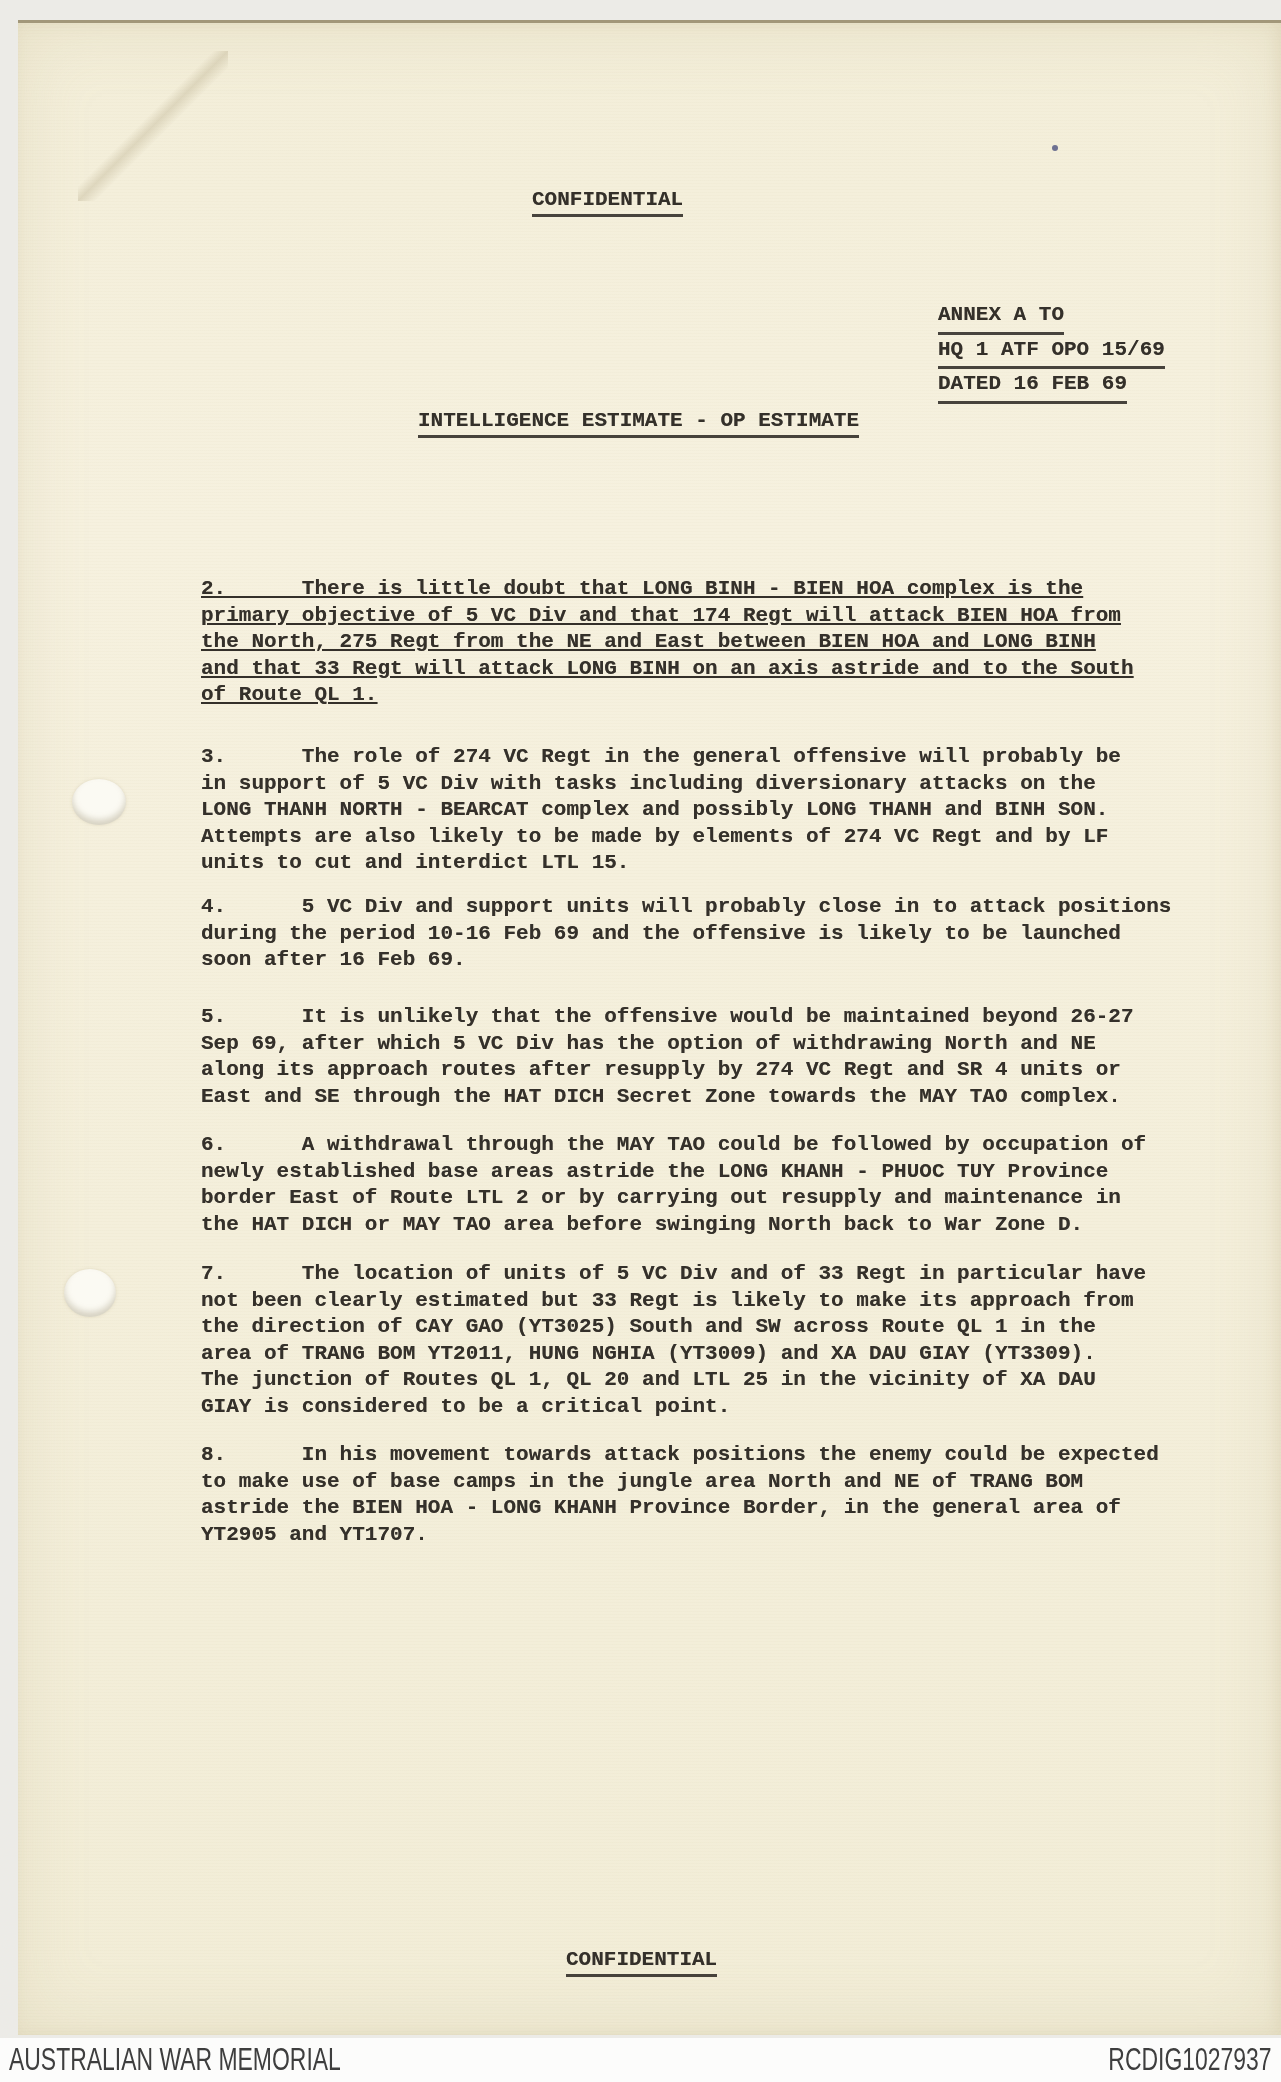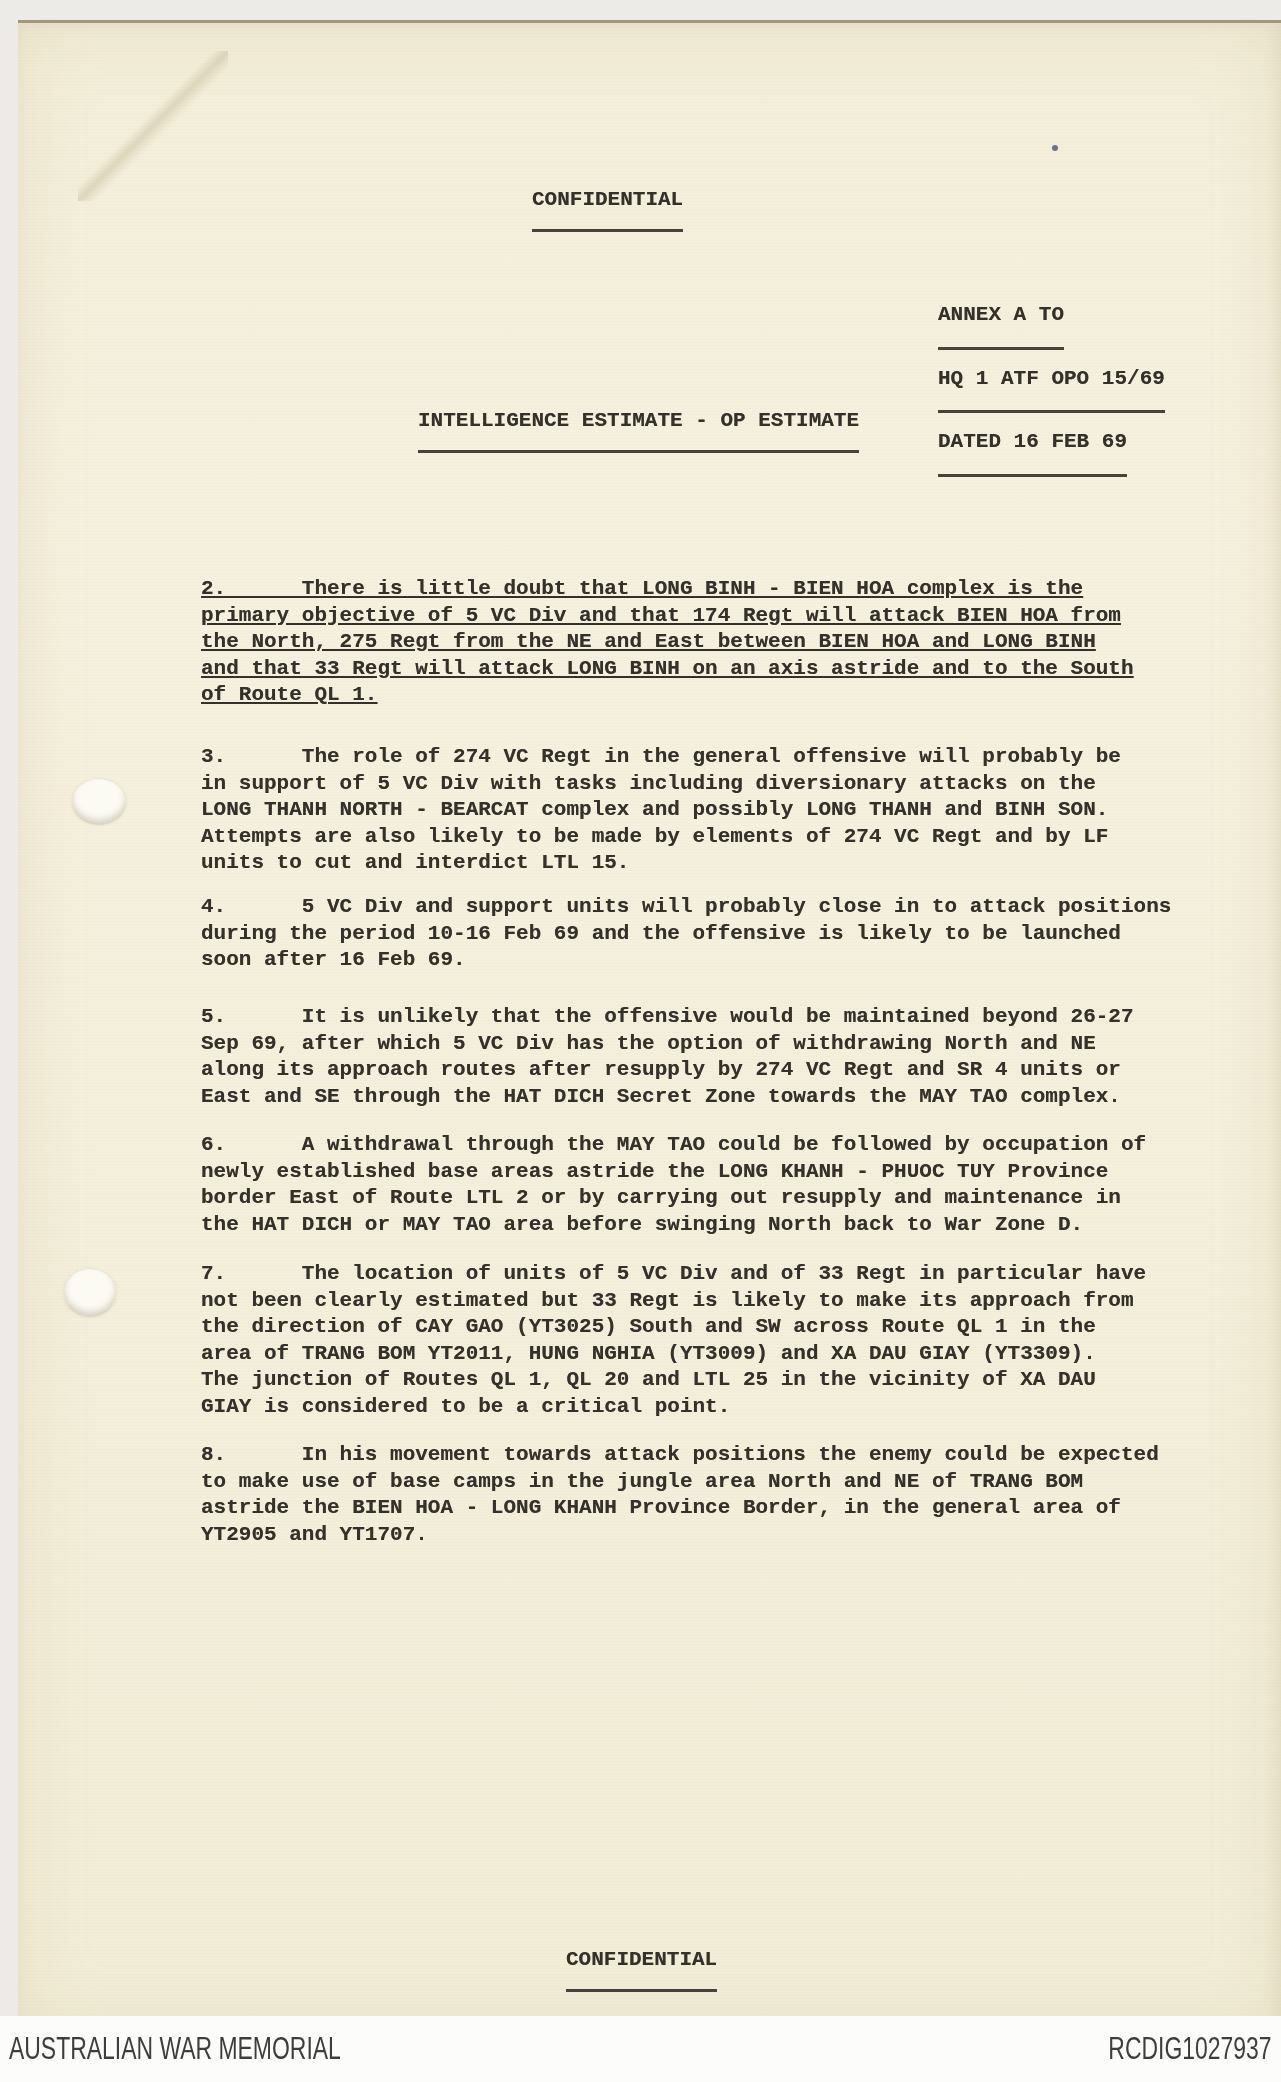--- a/index.html
+++ b/index.html
@@ -22,25 +22,25 @@
     box-shadow:inset 0 0 70px rgba(186,174,134,.22), inset -4px 0 14px rgba(186,174,134,.18);
   }
   .type{
     color:#34302a;
     font-weight:700;
     font-size:21px;
     line-height:26.5px;
     text-shadow:0 0 .6px rgba(52,48,42,.55);
     white-space:pre-wrap;
   }
-  .u{border-bottom:3px solid rgba(52,48,42,.9);padding-bottom:18px;}
+  .u{border-bottom:3px solid rgba(52,48,42,.9);padding-bottom:3px;}
   .abs{position:absolute;}
   .classification-top{left:514px;top:164px;}
   .annex{left:920px;top:279px;}
-  .annex div{display:table;margin-bottom:16px;text-align:right;}
+  .annex div{display:table;margin-bottom:2px;text-align:right;}
   .doc-title{left:400px;top:385px;}
   .para{left:183px;width:1012px;}
   .p1{top:443px;} .p2{top:553px;text-decoration:underline;} .p3{top:721px;} .p4{top:871px;}
   .p5{top:981px;} .p6{top:1109px;} .p7{top:1238px;} .p8{top:1419px;}
   .p9{top:1549px;}
   .classification-bottom{left:548px;top:1924px;}
   
   .hole{
     position:absolute;border-radius:50%;
     background:#fbfaf3;
@@ -52,21 +52,21 @@
     position:absolute;left:60px;top:28px;width:150px;height:150px;
     background:linear-gradient(135deg, rgba(0,0,0,0) 45%, rgba(187,176,144,.38) 50%, rgba(0,0,0,0) 56%);
     pointer-events:none;
   }
   .speck{
     position:absolute;left:1034px;top:122px;width:6px;height:6px;
     border-radius:50%;background:#565a85;opacity:.85;
   }
   
   .footer-bar{
-    position:absolute;left:0;right:0;bottom:0;height:66px;
+    position:absolute;left:0;right:0;bottom:0;height:44px;
     background:#fcfcfb;
     display:flex;align-items:center;justify-content:space-between;
     padding:0 9px;box-sizing:border-box;
     font-family:"Liberation Sans","DejaVu Sans",sans-serif;
     color:#3e3e3e;font-size:31px;font-weight:400;
   }
   .footer-bar .left{transform:scaleX(.74);transform-origin:left center;letter-spacing:0;}
   .footer-bar .right{transform:scaleX(.74);transform-origin:right center;letter-spacing:0;}
 </style>
 </head>

